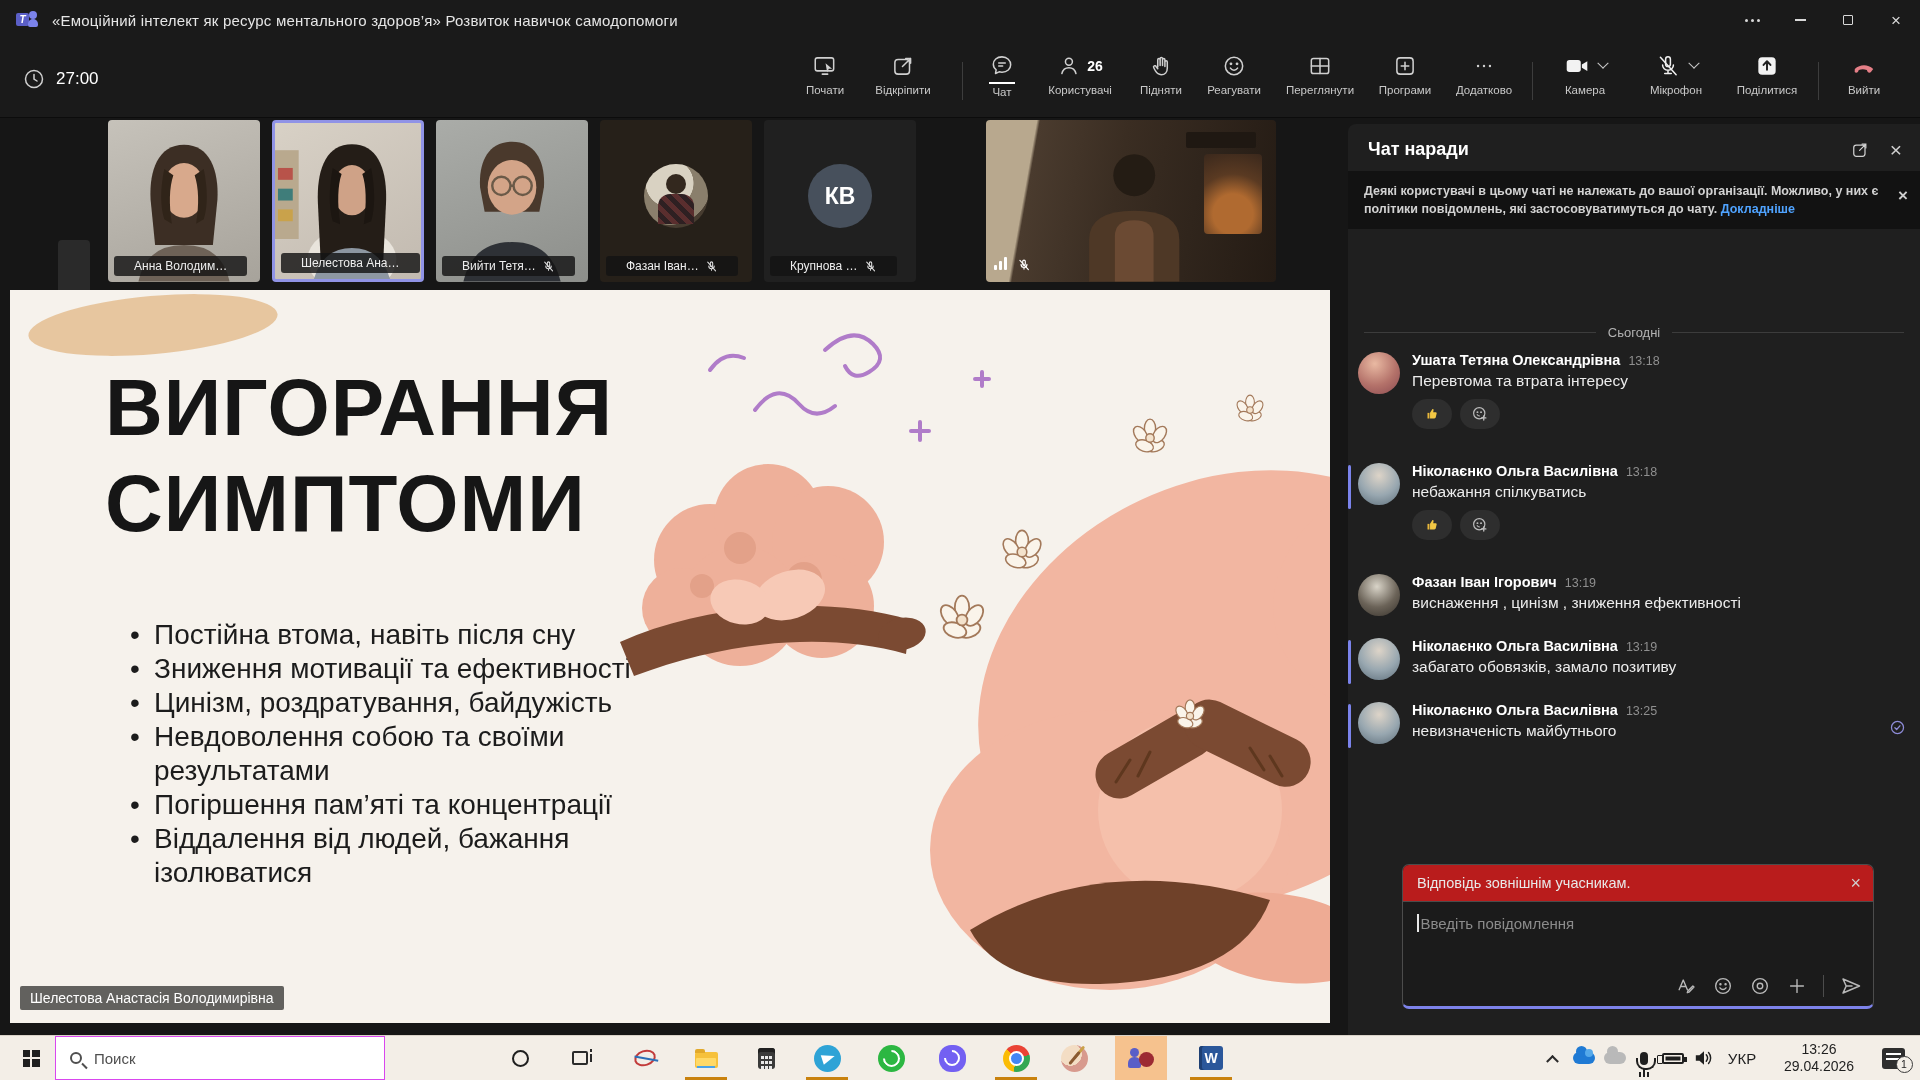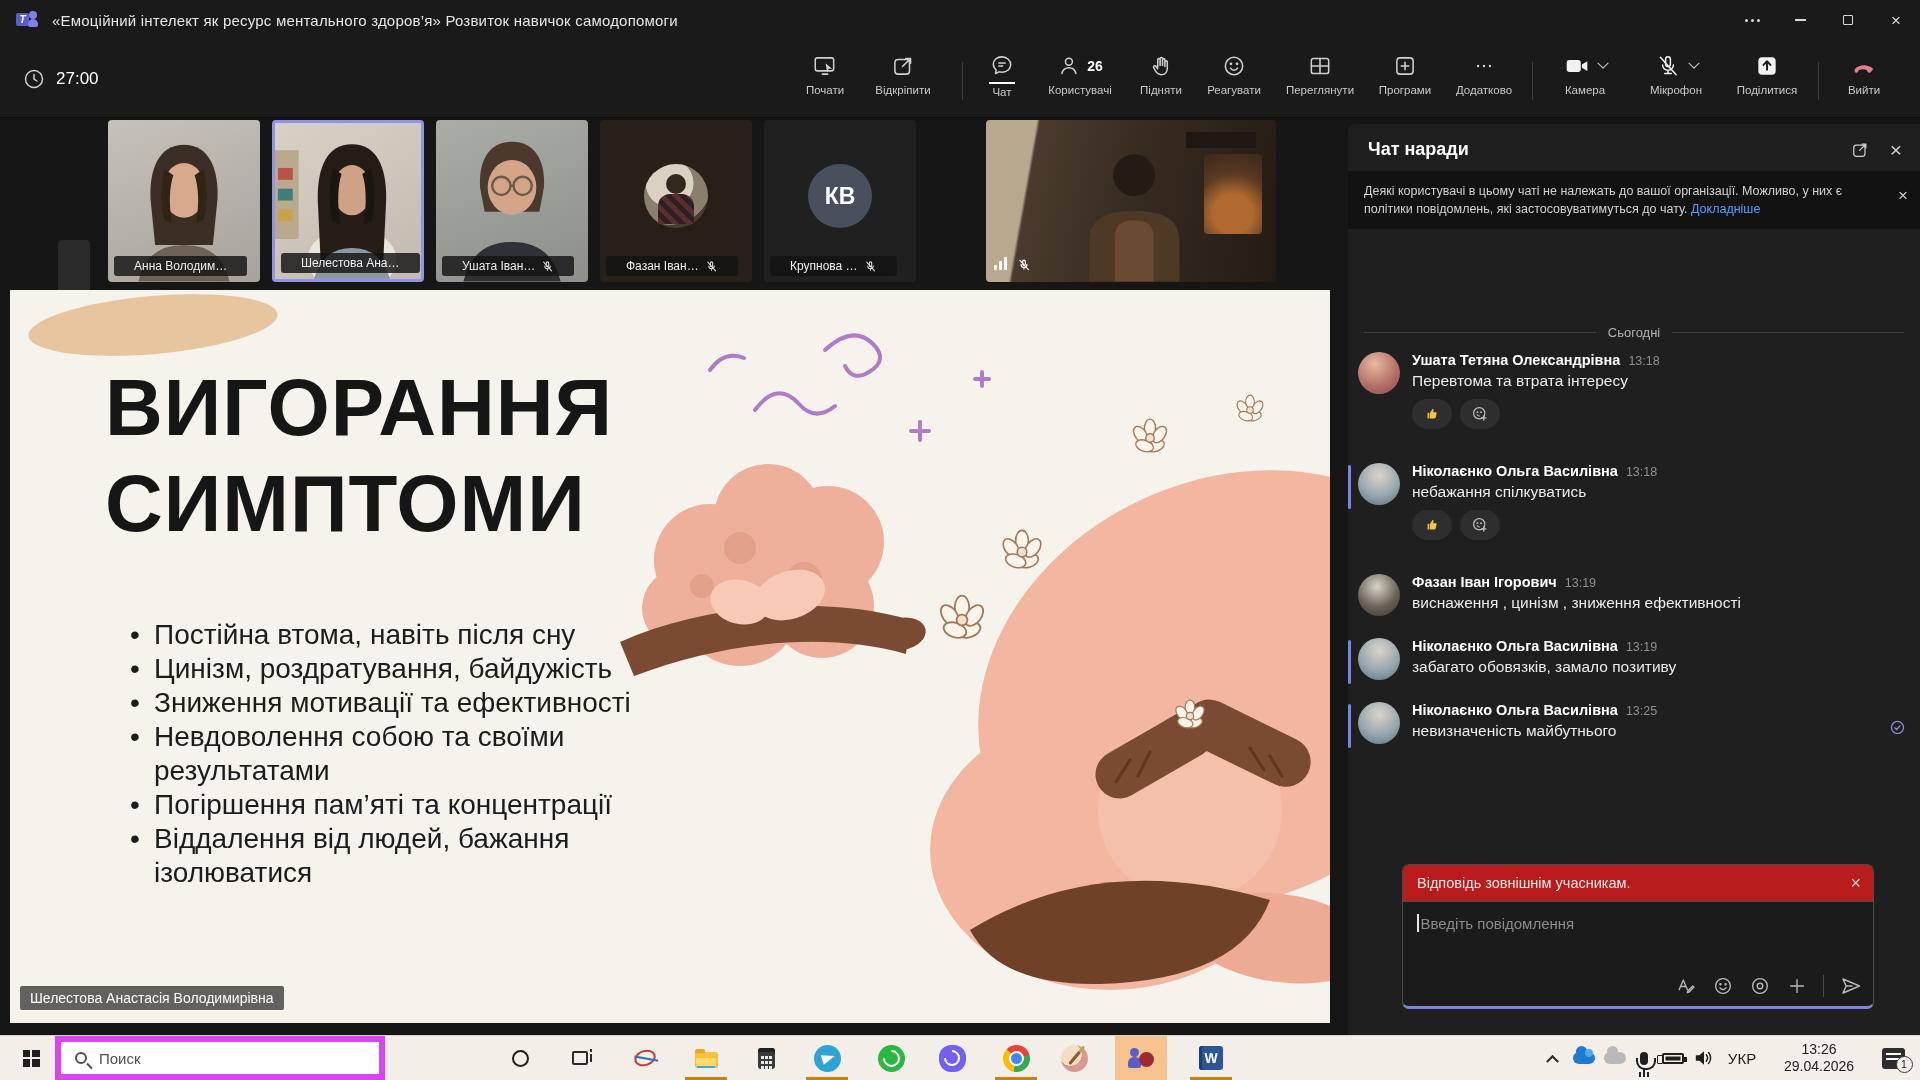--- a/index.html
+++ b/index.html
@@ -55,21 +55,21 @@
   .illu { position:absolute; right:0; top:0; }
   .presenter-pill { position:absolute; left:10px; top:696px; background:#62615e; color:#fff; font-size:14px; padding:4px 10px; border-radius:2px; }
 
   
   .chat { position:absolute; left:1348px; top:124px; width:572px; height:911px; background:#1f1f1f; border-radius:8px 0 0 0; overflow:hidden; }
   .chat-head { display:flex; align-items:center; padding:15px 18px 11px 20px; }
   .chat-title { font-size:18px; font-weight:bold; color:#fff; }
   .chat-head-icons { margin-left:auto; display:flex; align-items:center; gap:20px; }
   .chat-head-icons svg { stroke:#cfcfcf; fill:none; stroke-width:1.5; stroke-linecap:round; }
   .chat-x { color:#cfcfcf; font-size:21px; line-height:1; }
-  .notice { position:relative; background:#121212; color:#d2d2d2; font-size:12.5px; line-height:18px; padding:11px 40px 11px 16px; }
+  .notice { position:relative; background:#121212; color:#d2d2d2; font-size:12.5px; line-height:18px; padding:11px 40px 11px 16px;font-weight:bold; }
   .notice a { color:#4fa3ff; text-decoration:none; }
   .notice .chat-x { position:absolute; right:12px; top:16px; font-size:17px; }
   .day-div { display:flex; align-items:center; gap:12px; margin:96px 16px 0 16px; color:#b3b3b3; font-size:13px; }
   .day-div::before, .day-div::after { content:""; flex:1; height:1px; background:#3c3c3c; }
   .msg { position:relative; display:flex; gap:12px; padding:12px 16px 10px 10px; }
   .msg.ext::before { content:""; position:absolute; left:0; top:14px; width:3px; height:44px; background:#7b83eb; border-radius:2px; }
   .avatar { width:42px; height:42px; border-radius:50%; flex:none; }
   .av-ushata { background:radial-gradient(circle at 40% 28%, #e9b9a2 0%, #b4726a 55%, #8a4a50 100%); }
   .av-niko { background:radial-gradient(circle at 50% 30%, #ddd4c8 0%, #98a7b0 55%, #5d6e7a 100%); }
   .av-fazan { background:radial-gradient(circle at 45% 30%, #d9d4c8 0%, #6b6358 55%, #35302a 100%); }
@@ -94,21 +94,21 @@
   .compose-tools svg { stroke:#b8b8b8; fill:none; stroke-width:1.5; stroke-linecap:round; stroke-linejoin:round; }
   .tool-sep { width:1px; height:22px; background:#4c4c4c; }
 
   
   .taskbar { position:absolute; left:0; top:1035px; width:1920px; height:45px; background:#f3eee7; border-top:1px solid #d9d2c8; }
   .tb-cell { position:absolute; top:0; height:44px; display:flex; align-items:center; justify-content:center; }
   .start { left:10px; width:42px; }
   .winflag { position:relative; width:17px; height:17px; }
   .winflag i { position:absolute; width:7.5px; height:7.5px; background:#1f1f1f; }
   .winflag i:nth-child(1){left:0;top:0;} .winflag i:nth-child(2){right:0;top:0;} .winflag i:nth-child(3){left:0;bottom:0;} .winflag i:nth-child(4){right:0;bottom:0;}
-  .searchbox { position:absolute; left:55px; top:0; width:330px; height:44px; background:#fff; border:6px solid #d946ef; display:flex; align-items:center; color:#4f4f4f; font-size:15px; }
+  .searchbox { position:absolute; left:55px; top:0; width:330px; height:44px; background:#fff; border:1px solid #d946ef; display:flex; align-items:center; color:#4f4f4f; font-size:15px; }
   .mag { position:relative; width:12px; height:12px; border:2px solid #4f4f4f; border-radius:50%; margin:0 12px 0 14px; }
   .mag::after { content:""; position:absolute; width:7px; height:2px; background:#4f4f4f; transform:rotate(45deg); left:9px; top:11px; }
   .tb-app { width:48px; }
   .tb-app.run::after { content:""; position:absolute; left:3px; right:3px; bottom:0; height:3px; background:#c9820e; }
   .teams-cell { background:#f6c28e; }
   .o-ring { width:17px; height:17px; border:2.6px solid #1f1f1f; border-radius:50%; }
   .taskview { position:relative; width:16px; height:14px; border:2px solid #2a2a2a; border-radius:2px; }
   .taskview::after { content:""; position:absolute; right:-6px; top:1px; width:2.5px; height:8px; background:#2a2a2a; }
   .taskview::before { content:""; position:absolute; right:-6px; top:-4px; width:2.5px; height:2.5px; background:#2a2a2a; }
   .snip { position:relative; width:22px; height:16px; border:2.4px solid #c23b3b; border-radius:50%; transform:rotate(-18deg); }
@@ -370,21 +370,21 @@
     <div class="tile" style="left:436px;width:152px;background:linear-gradient(160deg,#aaaca8,#8d8f8b)">
       <svg width="152" height="162" viewBox="0 0 100 106">
           <path d="M50 14 C34 14 28 28 29 44 L32 60 H68 L71 44 C72 28 66 14 50 14 Z" fill="#4a392c"></path>
           <ellipse cx="50" cy="44" rx="16" ry="18" fill="#d3a488"></ellipse>
           <circle cx="43" cy="43" r="6" fill="none" stroke="#6b5a48" stroke-width="1.6"></circle>
           <circle cx="57" cy="43" r="6" fill="none" stroke="#6b5a48" stroke-width="1.6"></circle>
           <path d="M49 43 h2" stroke="#6b5a48" stroke-width="1.6"></path>
           <path d="M18 106 q6 -26 32 -26 q26 0 32 26 z" fill="#2e3136"></path>
         </svg>
       <span class="name-pill">
-          <span>Ушата Іван…</span>
+          <span>Вийти Тетя…</span>
         <svg width="13" height="13" viewBox="0 0 24 24" style="stroke:#ddd;fill:none;stroke-width:2;stroke-linecap:round">
             <rect x="9.8" y="3.5" width="4.4" height="9" rx="2.2"></rect>
             <path d="M7 11 a5 5 0 0 0 10 0 M12 16 V19"></path>
             <path d="M5 4 L19.5 20"></path>
           </svg>
       </span>
     </div>
 
     <div class="tile" style="left:600px;width:152px;background:#262019">
       <div style="position:absolute;left:44px;top:44px;width:64px;height:64px;border-radius:50%;background:radial-gradient(circle at 40% 30%,#d9d2c2 0 40%,#8a7f6c 41% 70%,#473c30 71% 100%)">
@@ -436,22 +436,22 @@
 
   <div class="stage">
     <div class="slide">
       <div class="slide-brush"></div>
       <div class="slide-title">
         <div>ВИГОРАННЯ</div>
         <div>СИМПТОМИ</div>
       </div>
       <ul class="slide-bullets">
         <li>Постійна втома, навіть після сну</li>
+        <li>Зниження мотивації та ефективності</li>
         <li>Цинізм, роздратування, байдужість</li>
-        <li>Зниження мотивації та ефективності</li>
         <li>Невдоволення собою та своїми результатами</li>
         <li>Погіршення пам’яті та концентрації</li>
         <li>Віддалення від людей, бажання ізолюватися</li>
       </ul>
 
       <svg class="illu" width="740" height="700" viewBox="0 0 740 700">
         <g stroke="#b07cc9" stroke-width="4" fill="none" stroke-linecap="round">
           <path d="M165 120 q22 -30 44 -6 q16 18 36 2"></path>
           <path d="M235 60 q28 -26 48 -6 q16 16 -4 28 q-16 10 -24 -6"></path>
           <path d="M120 80 q14 -20 34 -12"></path>

